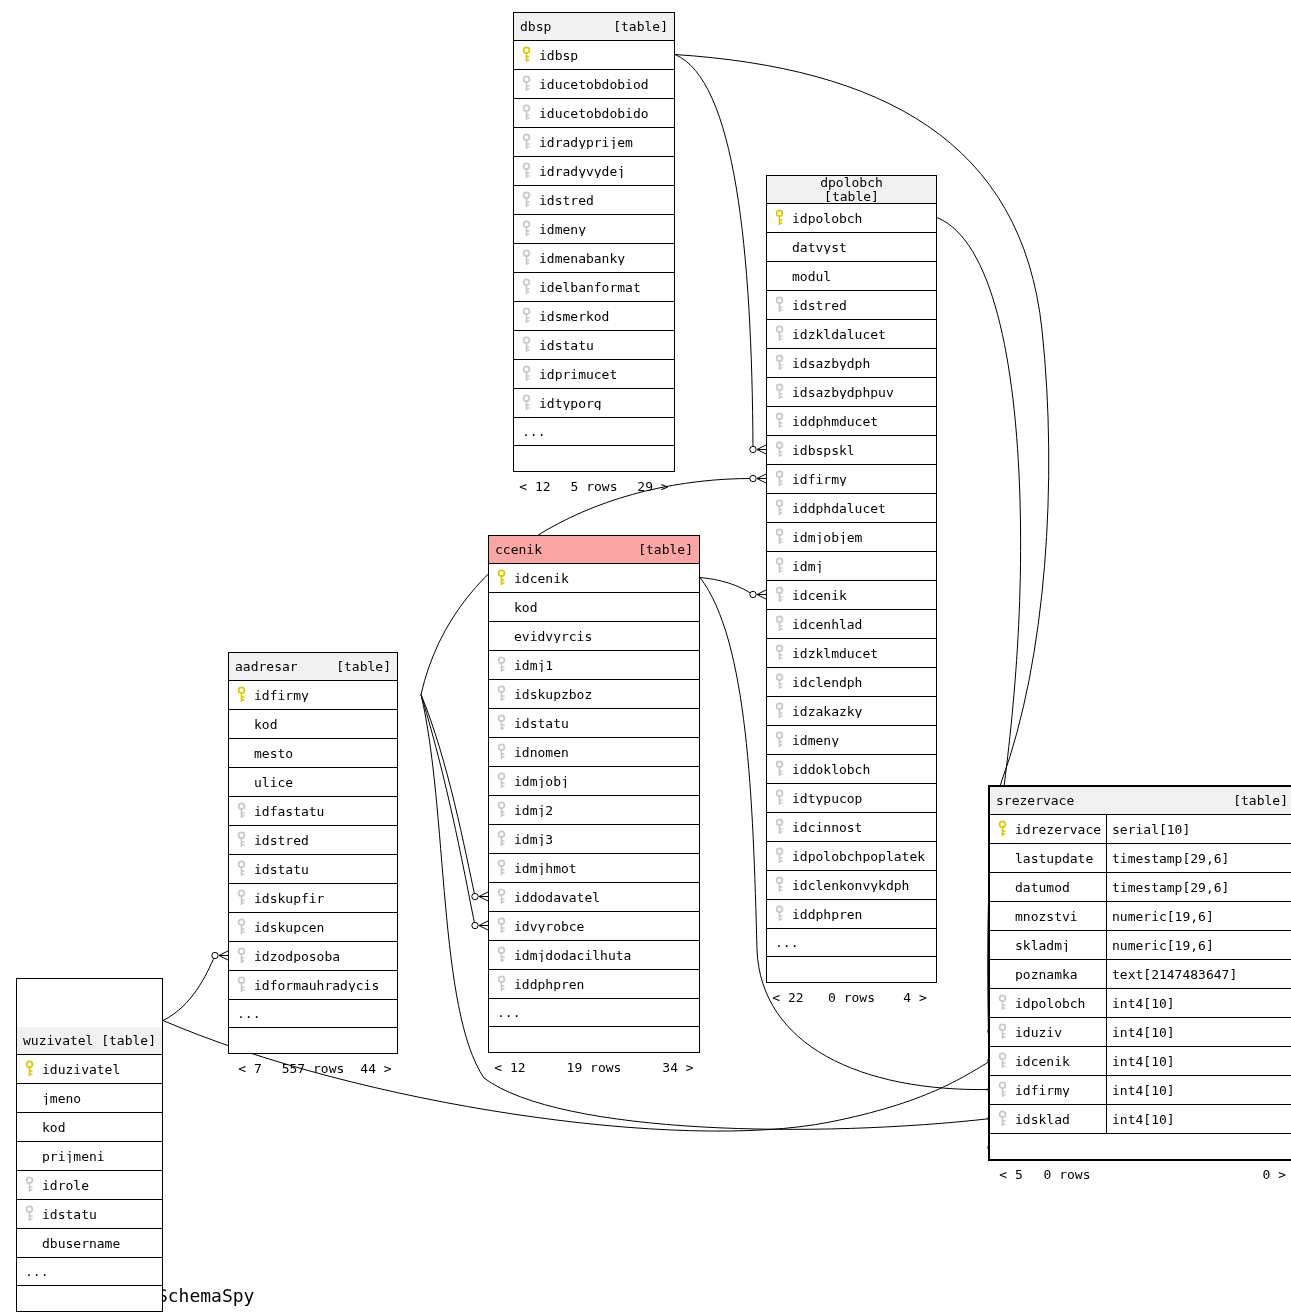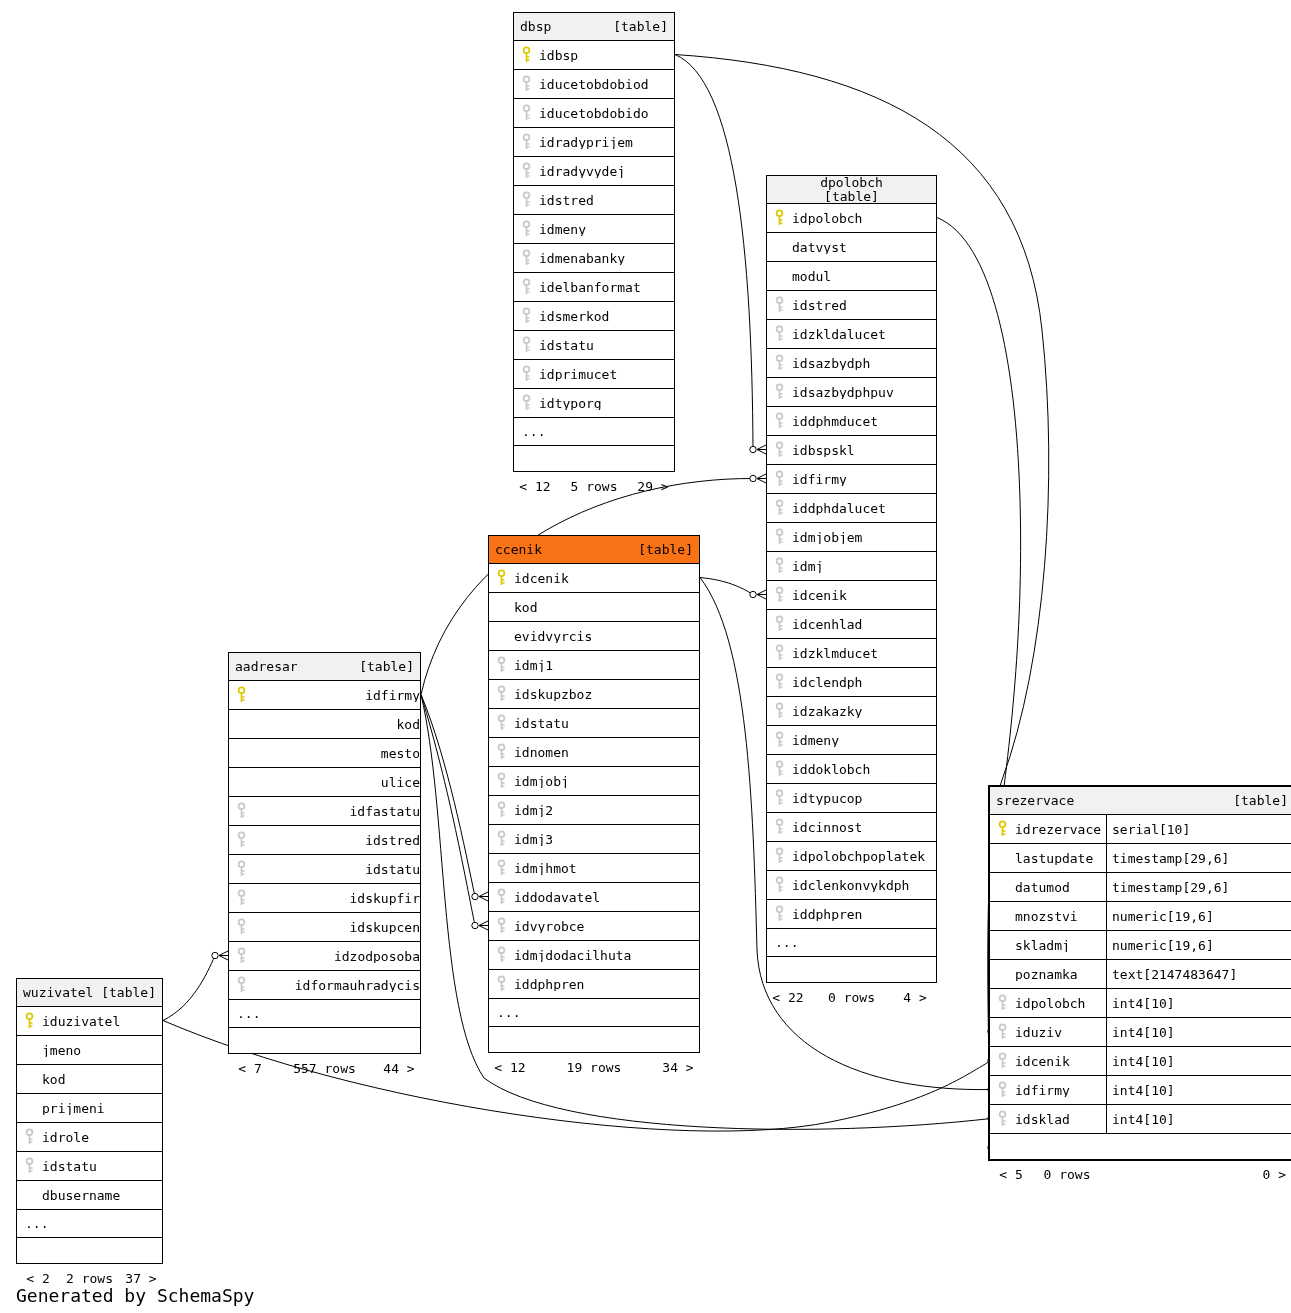--- a/index.html
+++ b/index.html
@@ -509,21 +509,21 @@
           <span class="col-name">iddphpren</span>
         </div>
         <div class="tbl-ellipsis">...</div>
         <div class="tbl-footer">
           <span class="f-cell f-left">&lt; 22</span>
           <span class="f-cell f-center">0 rows</span>
           <span class="f-cell f-right">4 &gt;</span>
         </div>
       </div>
       <div class="db-table" style="left: 488px; top: 535px; width: 212px;">
-        <div class="tbl-header" style="background: #f97316;">
+        <div class="tbl-header" style="background: #fca5a5;">
           <span class="tbl-name">ccenik</span>
           <span class="tbl-badge">[table]</span>
         </div>
         <div class="tbl-row">
           <span class="key-cell">
             <span><svg width="9" height="17" viewBox="0 0 9 17">
                 <circle cx="4.5" cy="4.2" r="2.9" fill="none" stroke="#ddc800" stroke-width="1.7"></circle>
                 <path d="M4.5 7.1 V16 M4.5 11 h3 M4.5 14 h3" fill="none" stroke="#ddc800" stroke-width="1.7"></path>
               </svg></span>
           </span>
@@ -645,21 +645,21 @@
           </span>
           <span class="col-name">iddphpren</span>
         </div>
         <div class="tbl-ellipsis">...</div>
         <div class="tbl-footer">
           <span class="f-cell f-left">&lt; 12</span>
           <span class="f-cell f-center">19 rows</span>
           <span class="f-cell f-right">34 &gt;</span>
         </div>
       </div>
-      <div class="db-table" style="left: 228px; top: 652px; width: 193px; text-align: right;">
+      <div class="db-table" style="left: 228px; top: 652px; width: 170px;">
         <div class="tbl-header" style="background: rgb(241, 241, 241);">
           <span class="tbl-name">aadresar</span>
           <span class="tbl-badge">[table]</span>
         </div>
         <div class="tbl-row">
           <span class="key-cell">
             <span><svg width="9" height="17" viewBox="0 0 9 17">
                 <circle cx="4.5" cy="4.2" r="2.9" fill="none" stroke="#ddc800" stroke-width="1.7"></circle>
                 <path d="M4.5 7.1 V16 M4.5 11 h3 M4.5 14 h3" fill="none" stroke="#ddc800" stroke-width="1.7"></path>
               </svg></span>
@@ -742,21 +742,21 @@
           <span class="col-name">idformauhradycis</span>
         </div>
         <div class="tbl-ellipsis">...</div>
         <div class="tbl-footer">
           <span class="f-cell f-left">&lt; 7</span>
           <span class="f-cell f-center">557 rows</span>
           <span class="f-cell f-right">44 &gt;</span>
         </div>
       </div>
       <div class="db-table" style="left: 16px; top: 978px; width: 147px;">
-        <div class="tbl-header" style="background: rgb(241, 241, 241);">
+        <div class="tbl-header" style="background: rgb(241, 241, 241); margin-top: 48px;">
           <span class="tbl-name">wuzivatel</span>
           <span class="tbl-badge">[table]</span>
         </div>
         <div class="tbl-row">
           <span class="key-cell">
             <span><svg width="9" height="17" viewBox="0 0 9 17">
                 <circle cx="4.5" cy="4.2" r="2.9" fill="none" stroke="#ddc800" stroke-width="1.7"></circle>
                 <path d="M4.5 7.1 V16 M4.5 11 h3 M4.5 14 h3" fill="none" stroke="#ddc800" stroke-width="1.7"></path>
               </svg></span>
           </span>

